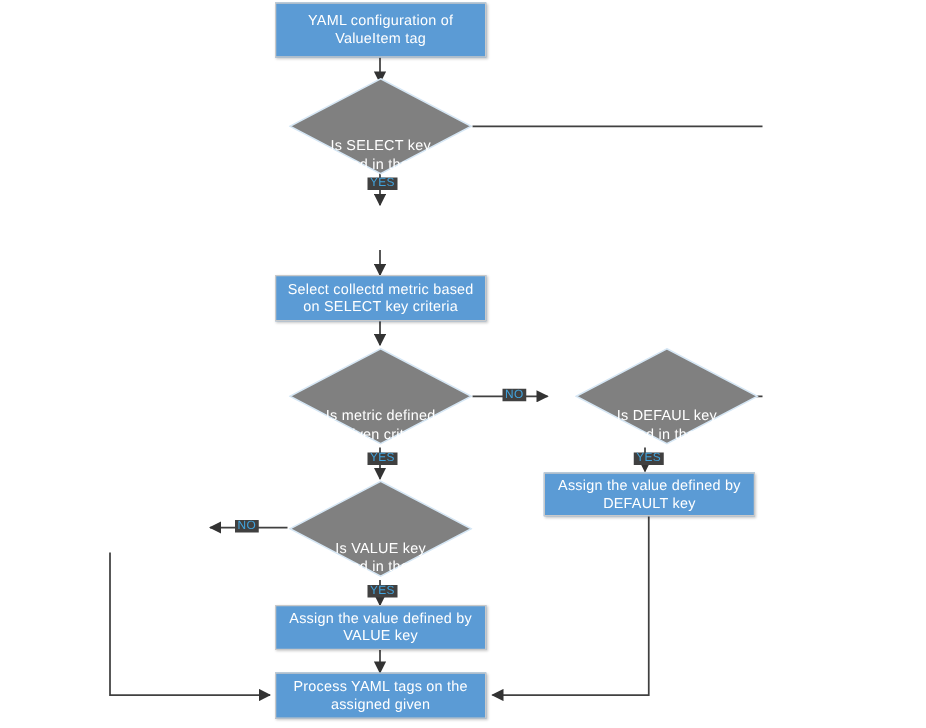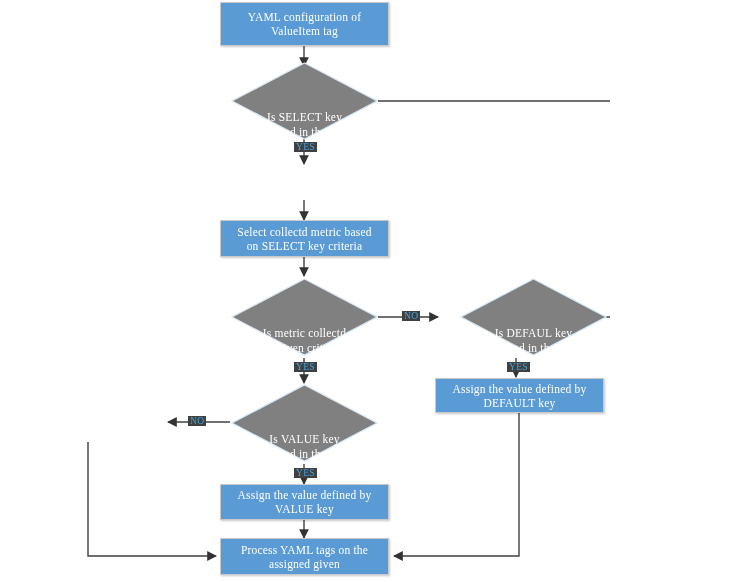--- a/index.html
+++ b/index.html
@@ -5,21 +5,21 @@
   html, body {
     margin: 0;
     padding: 0;
     background: #ffffff;
   }
   #canvas {
     position: relative;
     width: 610px;
     height: 582px;
     background: #ffffff;
-    font-family: Liberation Serif, serif;
+    font-family: Liberation Sans, sans-serif;
     overflow: hidden;
   }
 
   
   .proc {
     position: absolute;
     box-sizing: border-box;
     background: #5B9BD5;
     border: 1px solid #c9c9c9;
     box-shadow: 1px 1px 2px rgba(0,0,0,0.22);
@@ -140,21 +140,21 @@
 
 
   <div class="proc" style="left:220px; top:220px; width:169px; height:37px;">
     <span><span>Select collectd metric based</span><br><span>on SELECT key criteria</span></span>
   </div>
 
   <div class="decision" style="left:231px; top:278px; width:147px; height:78px;">
     <svg class="shape" viewBox="0 0 147 78" xmlns="http://www.w3.org/2000/svg">
       <polygon points="73.5,1 146,39 73.5,77 1,39" fill="#808080" stroke="#d6e7f5" stroke-width="1.2"></polygon>
     </svg>
-    <div class="dlabel"><span>Is metric collectd</span><br><span>by given criteria?</span></div>
+    <div class="dlabel"><span>Is metric defined</span><br><span>by given criteria?</span></div>
   </div>
 
   <div class="decision" style="left:460px; top:278px; width:147px; height:78px;">
     <svg class="shape" viewBox="0 0 147 78" xmlns="http://www.w3.org/2000/svg">
       <polygon points="73.5,1 146,39 73.5,77 1,39" fill="#808080" stroke="#d6e7f5" stroke-width="1.2"></polygon>
     </svg>
     <div class="dlabel"><span>Is DEFAUL key</span><br><span>defined in the tag?</span></div>
   </div>
 
   <div class="proc error" style="left:653px; top:298px; width:81px; height:38px;">

